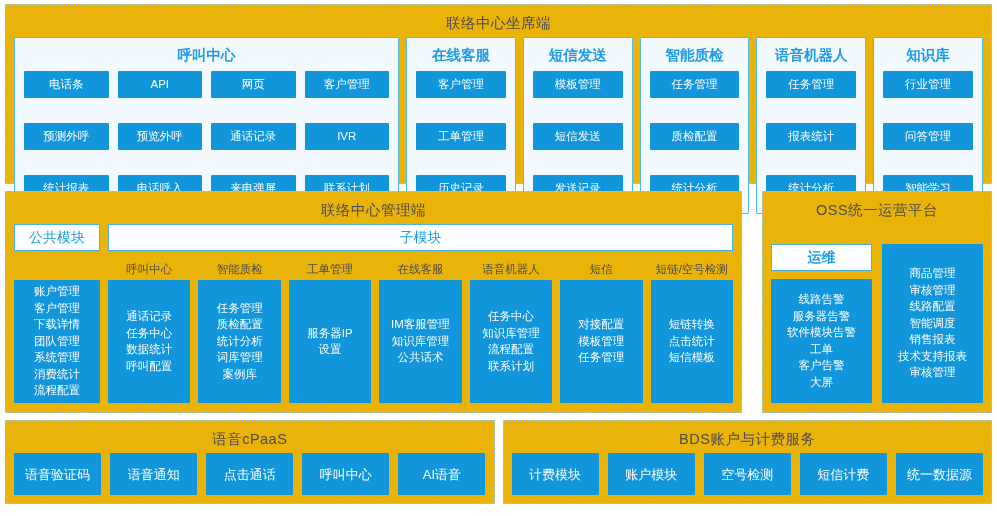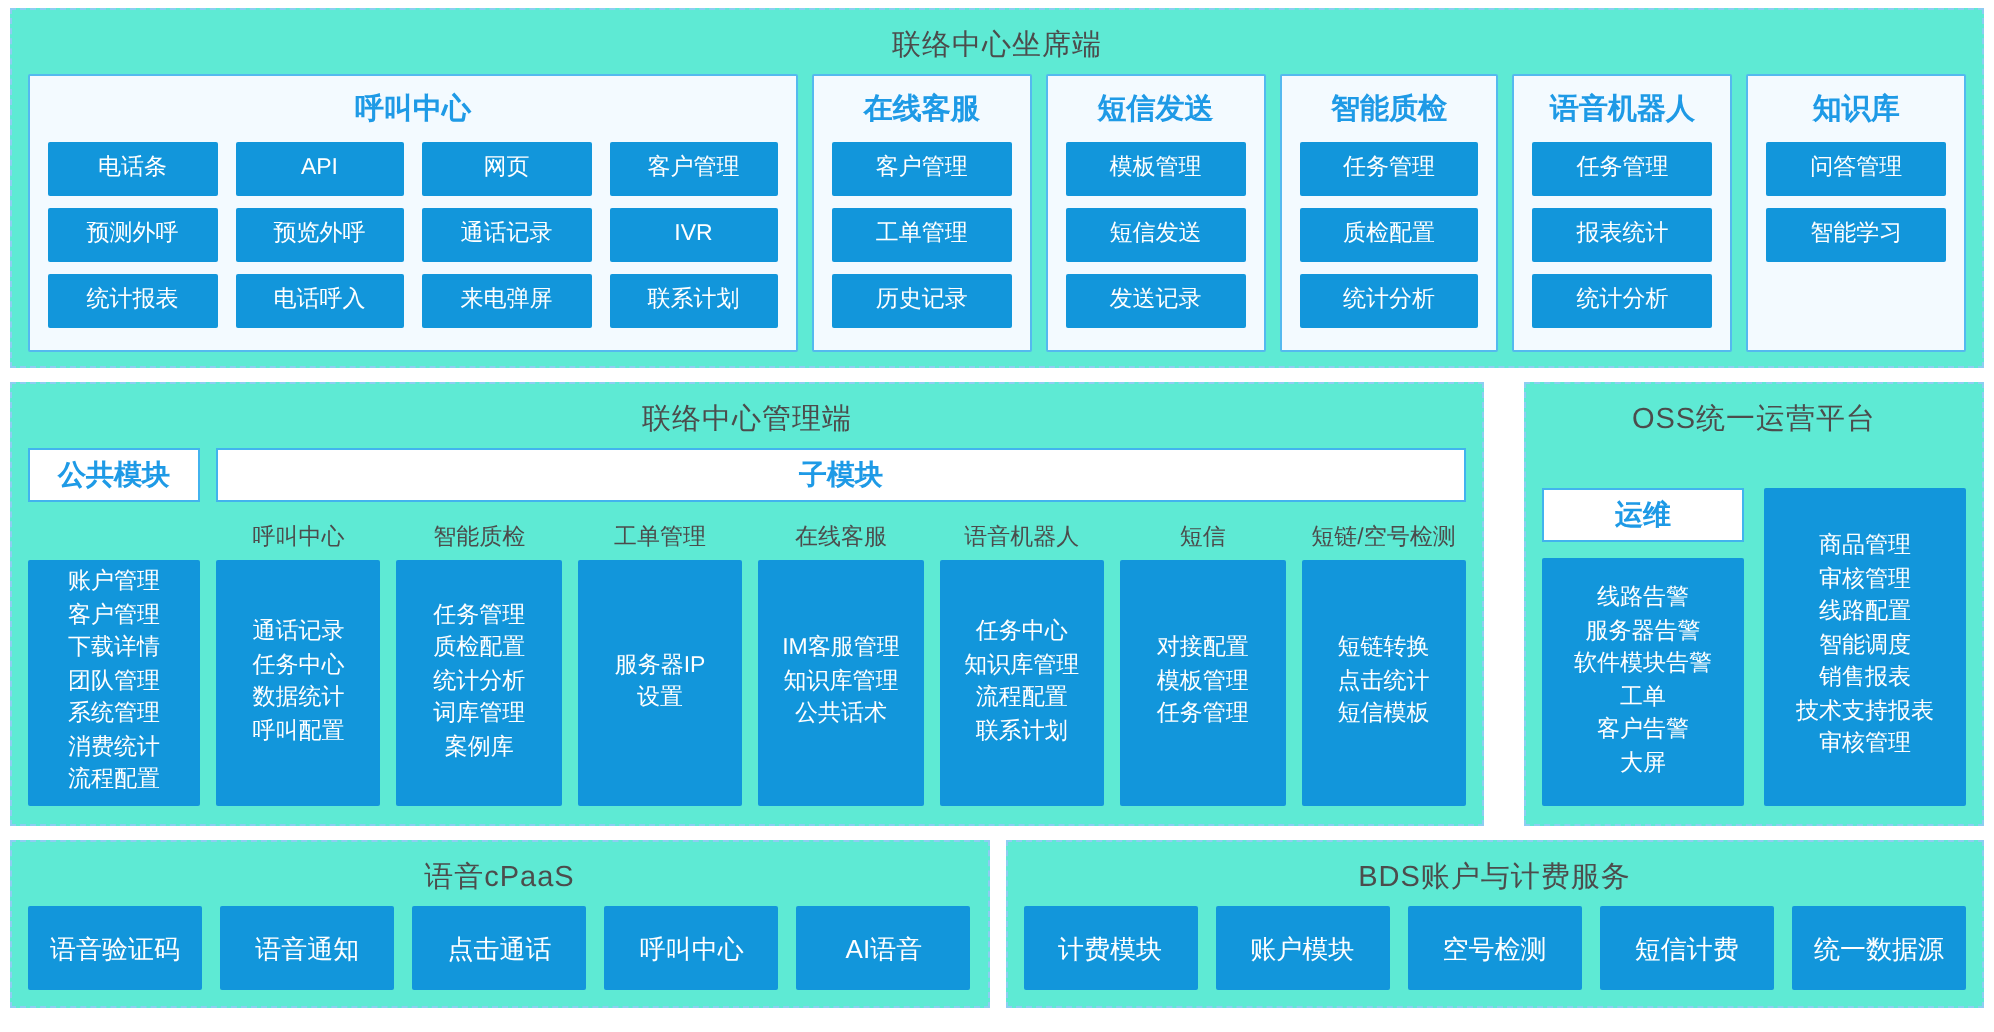--- a/index.html
+++ b/index.html
@@ -12,21 +12,21 @@
   .page {
     width: 997px; height: 516px;
     padding: 4px 5px 5px 5px;
     display: flex; flex-direction: column;
     gap: 7px;
   }
 
   
   .sect {
     border: 1px dashed #8ecdf2;
-    background: #5eead4;
+    background: #eab308;
     padding: 6px 8px 9px 8px;
     display: flex; flex-direction: column;
   }
   .sect-title {
     text-align: center;
     color: #4c4c4c;
     font-size: 14.5px;
     letter-spacing: .5px;
     line-height: 24px;
     padding-bottom: 2px;
@@ -54,21 +54,21 @@
     color: #1e9ae6;
     font-size: 14.5px;
     font-weight: bold;
     line-height: 25px;
     padding-bottom: 3px;
   }
   .chips {
     flex: 1;
     display: grid;
     grid-auto-rows: 27px;
-    gap: 6px 9px;
+    gap: 25px 9px;
     align-content: start;
   }
   .chips.c4 { grid-template-columns: repeat(4, 1fr); }
   .chips.c1 { grid-template-columns: 1fr; }
   .chip {
     background: #1296db;
     color: #ffffff;
     font-size: 11.5px;
     display: flex; align-items: center; justify-content: center;
     border-radius: 1px;
@@ -80,21 +80,21 @@
   .mgmt { flex: 1 1 0; }
   .oss  { flex: 0 0 230px; }
 
   .mgmt-body { flex: 1; display: flex; gap: 8px; flex-direction: column; }
   .hdr-row { display: flex; gap: 8px; height: 27px; }
   .hdr-box {
     border: 1px solid #42b3ee;
     background: #ffffff;
     color: #1e9ae6;
     font-size: 14px;
-    font-weight: bold;
+    font-weight: normal;
     display: flex; align-items: center; justify-content: center;
   }
   .hdr-pub { flex: 0 0 86px; }
   .hdr-sub { flex: 1 1 0; }
 
   .cols-row { flex: 1; display: flex; gap: 8px; }
   .pub-col { flex: 0 0 86px; display: flex; flex-direction: column; }
   .sub-wrap { flex: 1 1 0; display: flex; gap: 8px; }
   .sub-col { flex: 1 1 0; display: flex; flex-direction: column; }
   .col-label {
@@ -196,20 +196,21 @@
           <div class="card-title">语音机器人</div>
           <div class="chips c1">
             <div class="chip">任务管理</div>
             <div class="chip">报表统计</div>
             <div class="chip">统计分析</div>
           </div>
         </div>
         <div class="card norm">
           <div class="card-title">知识库</div>
           <div class="chips c1">
+            <div class="chip">行业管理</div>
             <div class="chip">问答管理</div>
             <div class="chip">智能学习</div>
           </div>
         </div>
       </div>
   </div>
 
   <div class="row2">
 
     <div class="sect mgmt">

